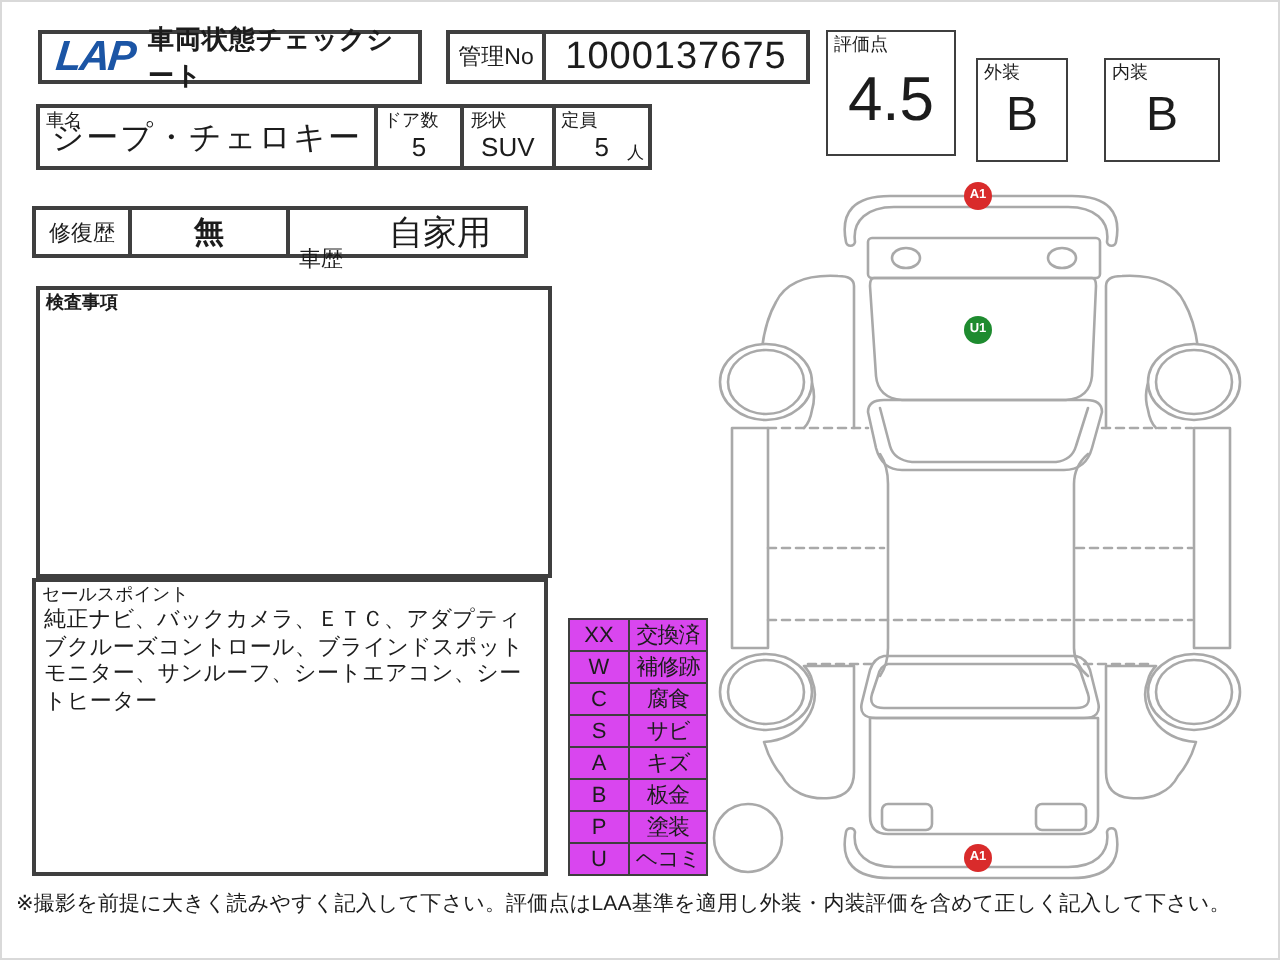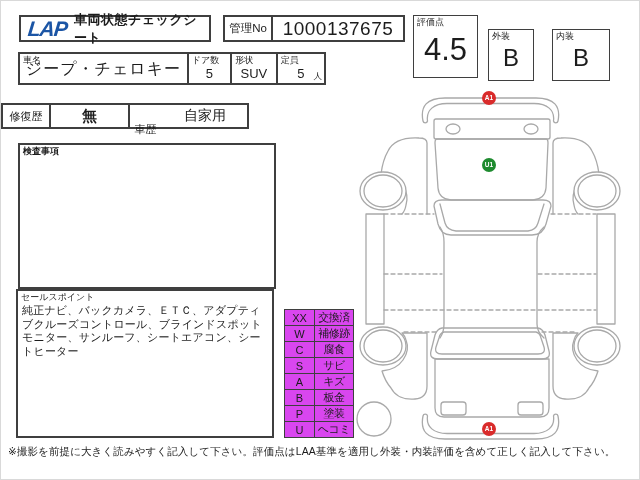--- a/index.html
+++ b/index.html
@@ -32,27 +32,27 @@
   .v-cell:last-child{border-right:none;}
   .v-name{width:171px;}
   .v-doors{width:44px;}
   .v-shape{width:46px;}
   .v-cap{width:47px;}
   .v-value{position:absolute;left:0;right:0;bottom:2px;text-align:center;font-size:13px;}
   .v-name .v-value{font-size:16px;bottom:3px;letter-spacing:1px;}
   .cap-unit{position:absolute;right:2px;bottom:0;font-size:8.5px;}
 
   
-  .repair-box{left:0;top:102px;width:248px;height:26px;display:flex;}
+  .repair-box{left:15px;top:102px;width:248px;height:26px;display:flex;}
   .r-cell{border-right:2px solid #3f3f3f;box-sizing:border-box;display:flex;align-items:center;justify-content:center;}
   .r-cell:last-child{border-right:none;}
   .r-lab1{width:48px;font-size:11px;}
   .r-val1{width:79px;font-size:15px;font-weight:bold;}
   .r-lab2{width:33px;font-size:11px;margin-top:24px;}
-  .r-val2{flex:1;font-size:14px;}
+  .r-val2{flex:1;font-size:17px;}
 
   
   .kensa-box{left:17px;top:142px;width:258px;height:146px;font-weight:bold;}
   .sales-box{left:15px;top:288px;width:258px;height:149px;}
   .body-text{position:absolute;left:4px;right:3px;top:13px;font-size:11px;line-height:13.5px;letter-spacing:0.2px;}
 
   
   .legend{position:absolute;left:283px;top:308px;border-collapse:collapse;}
   .legend td{border:1.5px solid #3f3f3f;font-size:11px;height:14.5px;padding:0;text-align:center;background:#d946ef;}
   .legend .code{width:29px;}

